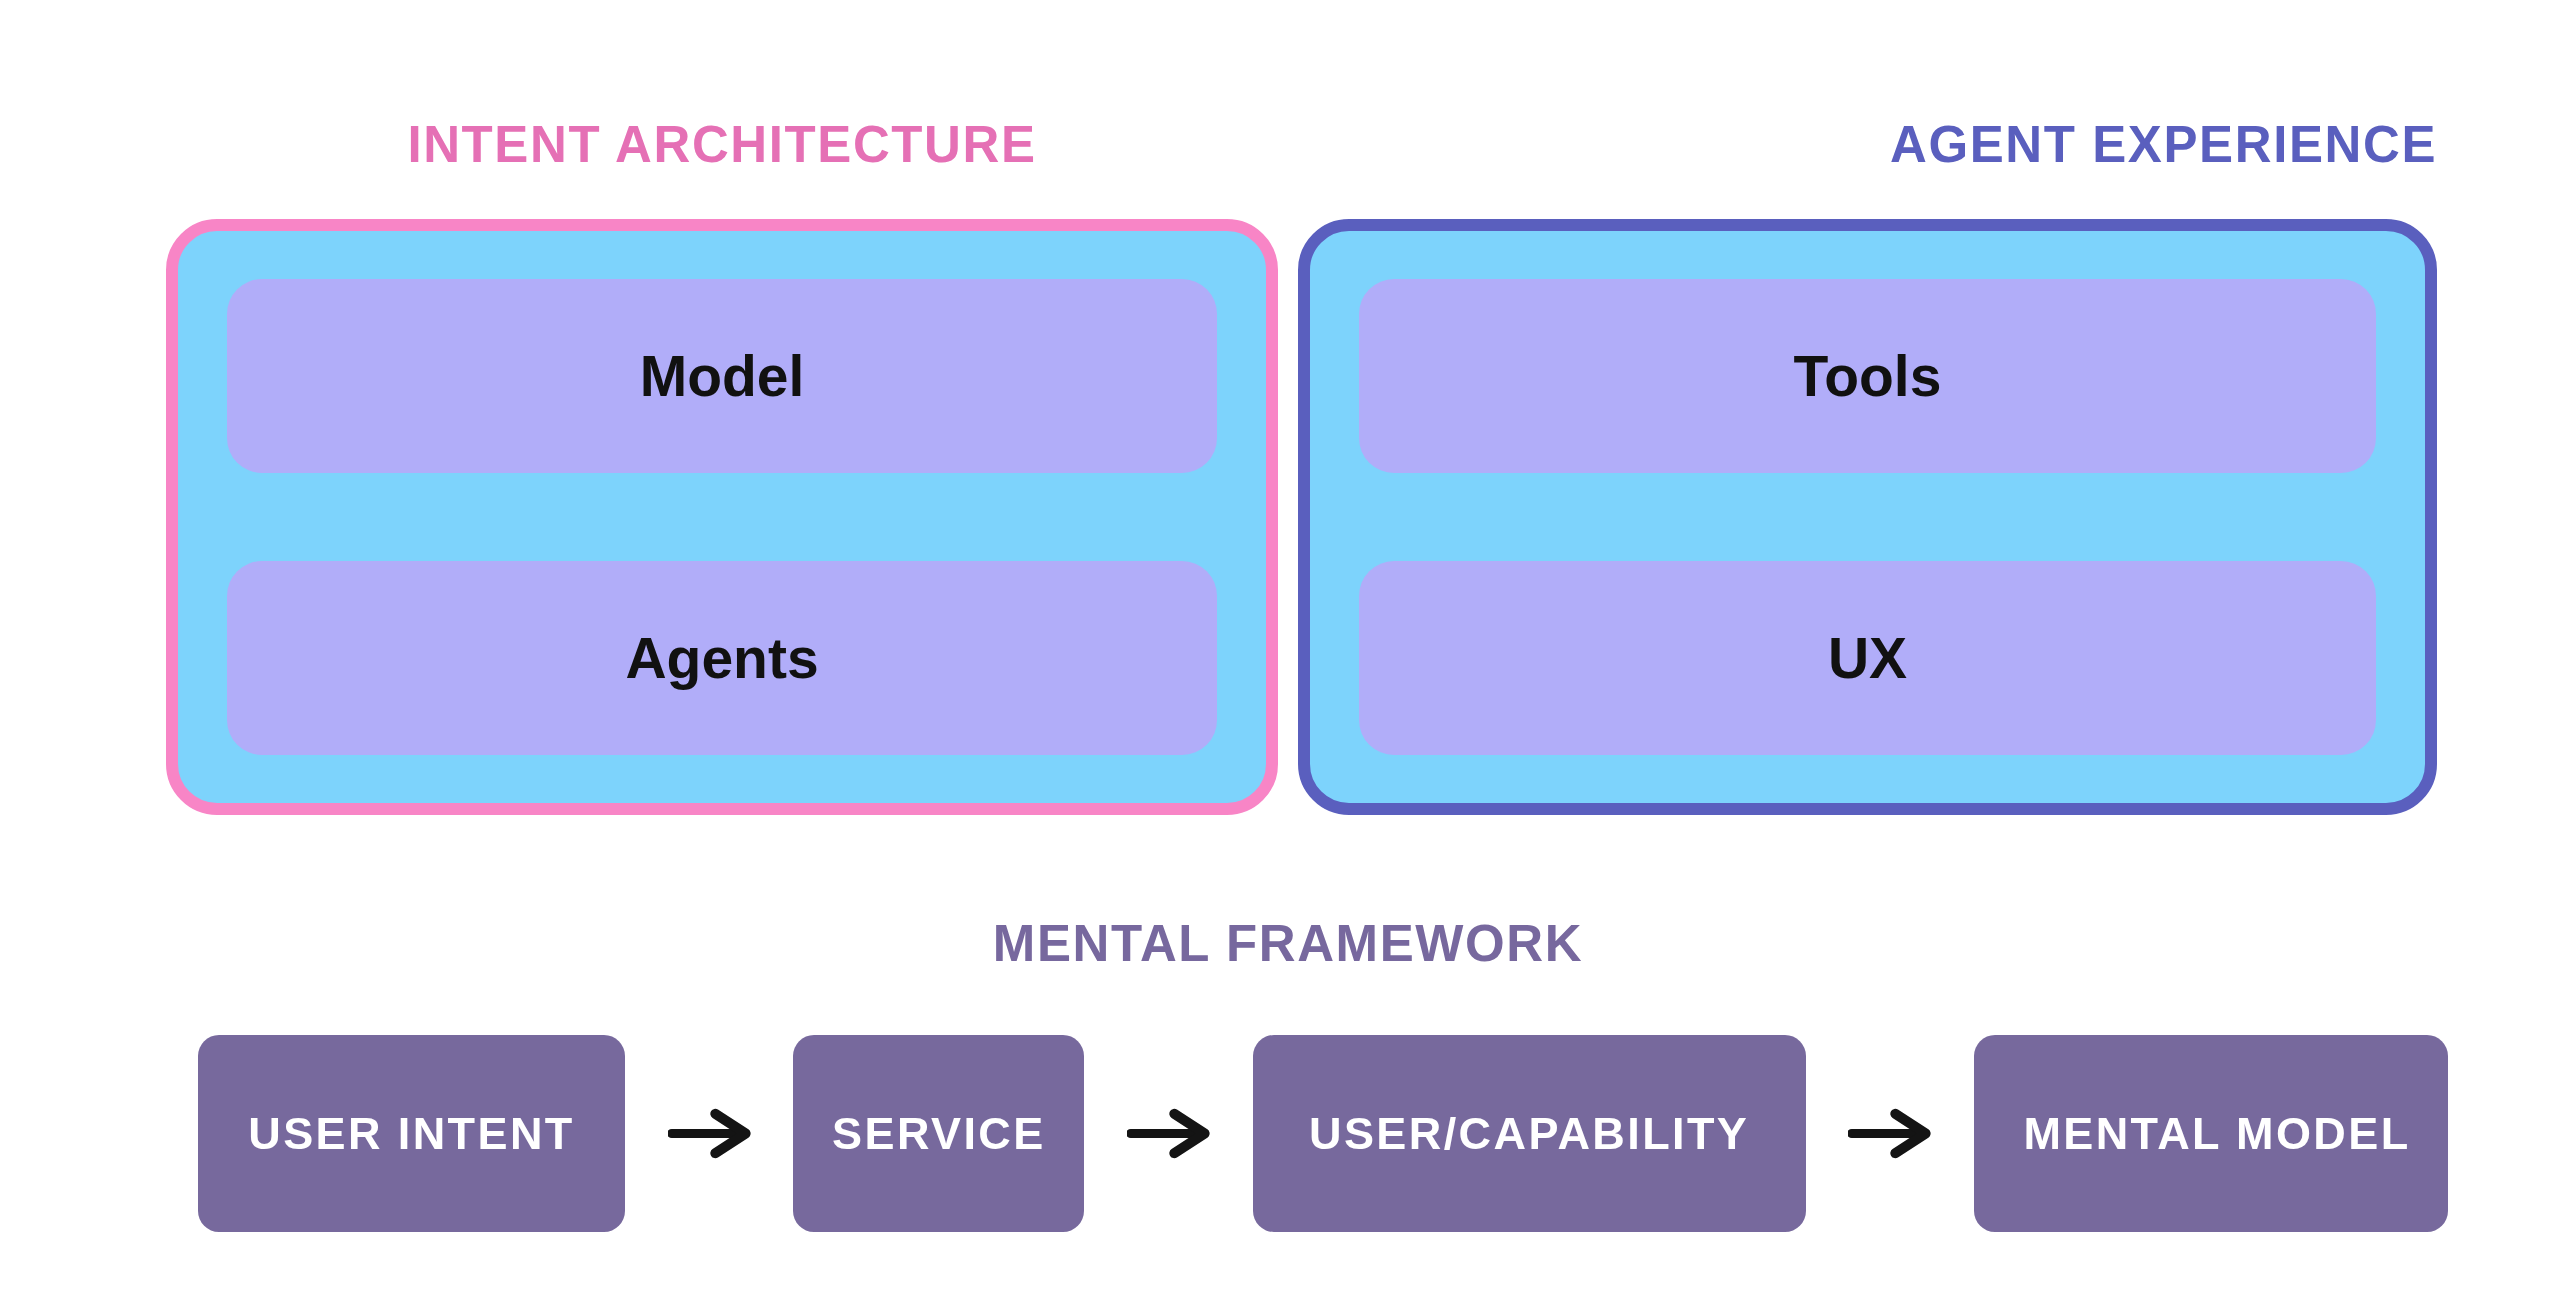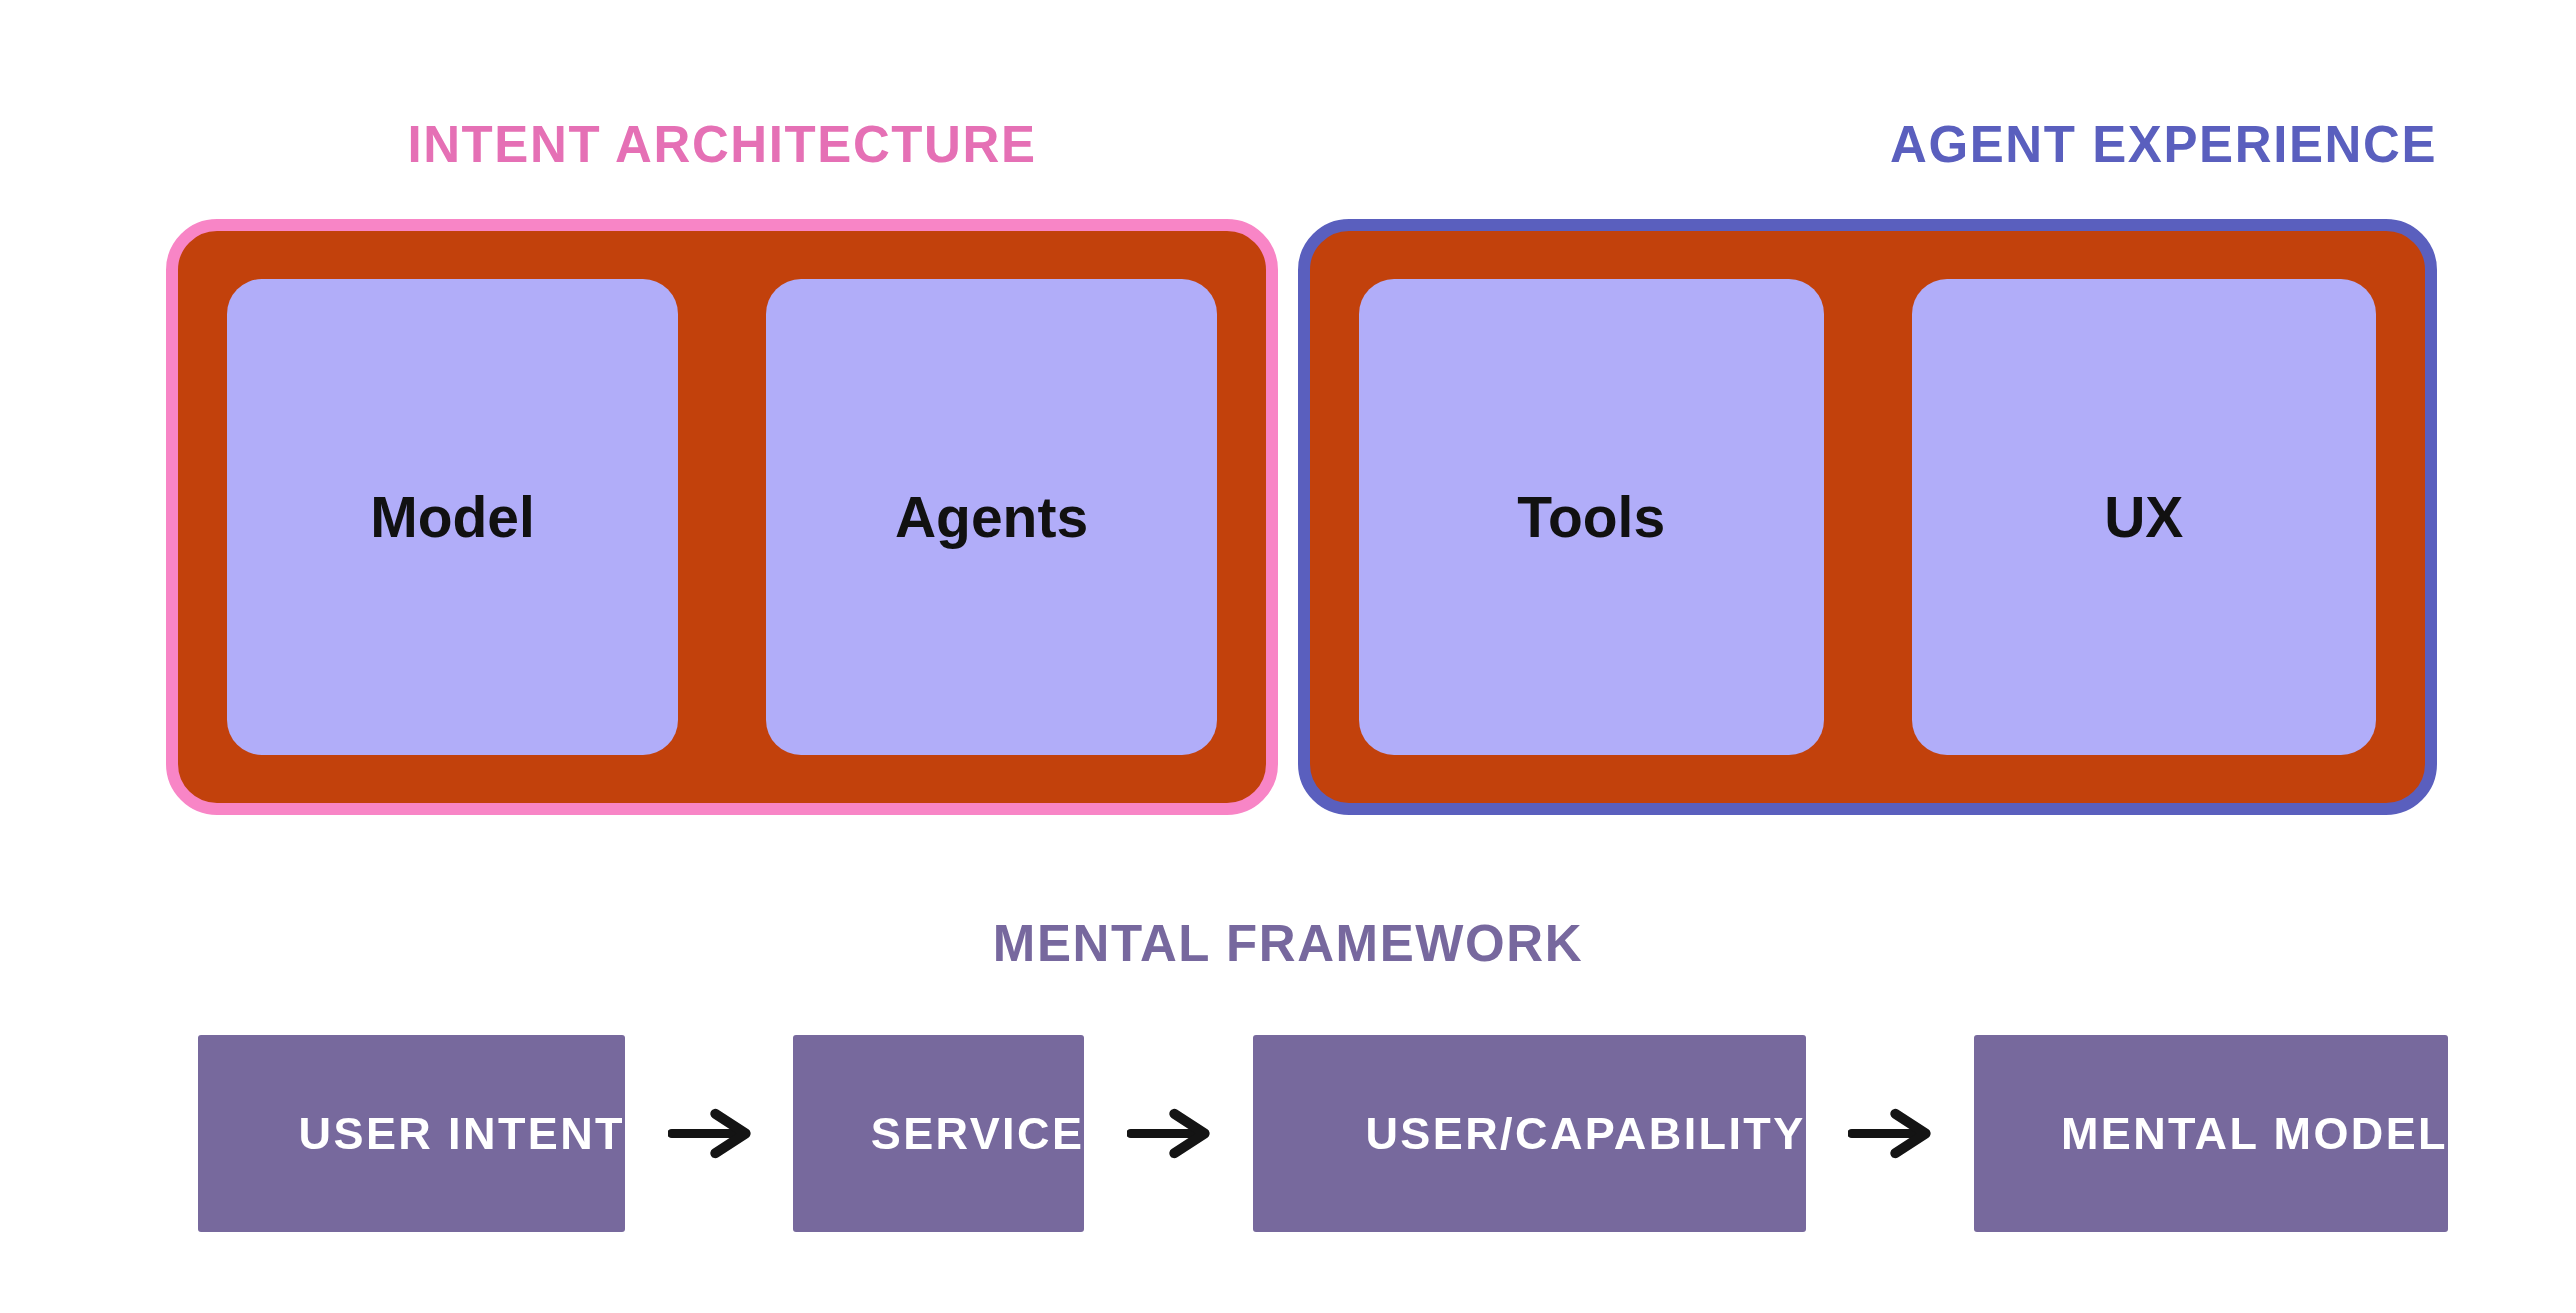--- a/index.html
+++ b/index.html
@@ -31,24 +31,25 @@
   .group-title.exp  { left: 1298px; width: 1139px; color: var(--experience-title, #5a5fbe); text-align: right; }
 
   
   .group {
     position: absolute;
     top: 219px;
     height: 596px;
     box-sizing: border-box;
     border: 12px solid;
     border-radius: 51px;
-    background: #c2410c;
+    background: #7dd3fc;
     display: flex;
     gap: 88px;
     padding: 48px 49px;
+    flex-direction: column;
   }
   .arch-group { left: 166px;  width: 1112px; border-color: var(--architecture-border, #f885c6); }
   .exp-group  { left: 1298px; width: 1139px; border-color: var(--experience-border, #5a5fbe); }
 
   
   .card {
     flex: 1;
     background: var(--card-fill, #b1adf9);
     border-radius: 35px;
     display: flex;
@@ -78,25 +79,25 @@
   .flow {
     position: absolute;
     left: 198px;
     top: 1035px;
     width: 2250px;
     height: 197px;
     display: flex;
     align-items: stretch;
   }
   .step {
-    border-radius: 3px;
+    border-radius: 21px;
     background: var(--step-fill, #77699d);
     display: flex;
     align-items: center;
-    justify-content: flex-end;
+    justify-content: center;
   }
   .step .step-label {
     color: var(--step-text, #ffffff);
     font-size: 45px;
     font-weight: 700;
     letter-spacing: 2.4px;
     white-space: nowrap;
   }
   .step-user-intent { width: 427px; }
   .step-service     { width: 291px; }

